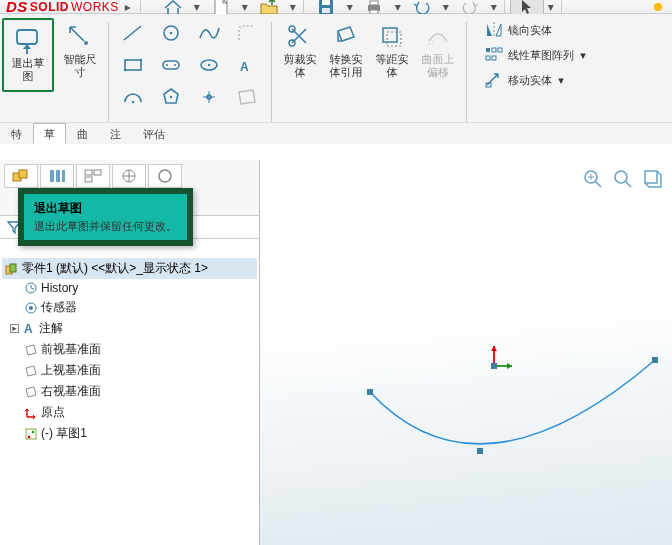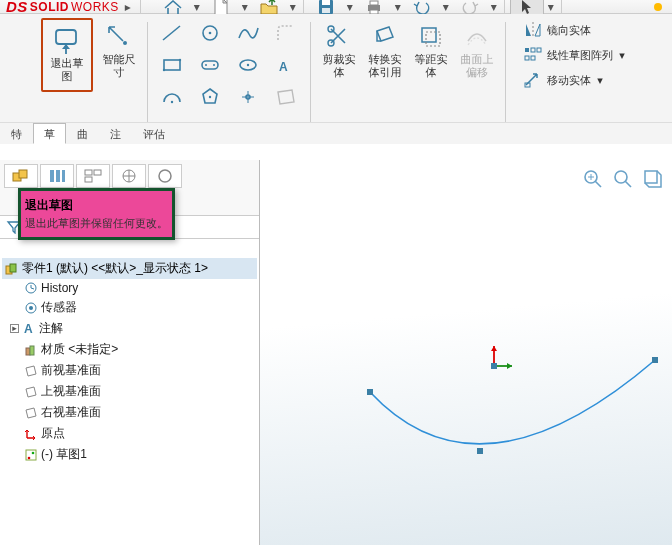--- a/index.html
+++ b/index.html
@@ -16,35 +16,35 @@
 .sep { width:1px; height:22px; background:#ccc; margin:0 3px;}
 .traffic { margin-left:auto; display:flex; gap:3px; flex-direction:column; padding-right:4px;}
 .traffic div{ width:8px;height:8px;border-radius:50%;}
 
 
 .ribbon { display:flex; align-items:flex-start; background:#f4f4f4; border-bottom:1px solid #bbb; height:130px; padding:4px 2px 0 2px; gap:4px; position:relative;}
 .bigbtn { width:44px; display:flex; flex-direction:column; align-items:center; justify-content:flex-start; padding:4px 2px; border:1px solid transparent; border-radius:2px; gap:2px;}
 .bigbtn .lbl { font-size:11px; line-height:13px; text-align:center; color:#333;}
 .bigbtn.disabled .lbl{color:#aaa;}
 .bigbtn.disabled svg{opacity:.4;}
-.exitbox { border:2px solid #c2410c; padding:2px; border-radius:2px;margin-left:39px;}
+.exitbox { border:2px solid #15803d; padding:2px; border-radius:2px;}
 .vsep { width:1px; background:#ccc; margin:4px 2px; align-self:stretch; height:110px;}
 .sketchgrid { display:grid; grid-template-columns: repeat(4, 36px); grid-auto-rows:30px; gap:2px; }
 .sketchgrid .cell { display:flex; align-items:center; justify-content:center; border:1px solid transparent; border-radius:2px;}
 .modgroup { display:flex; flex-direction:column; gap:1px; margin-left:6px;}
 .modrow { display:flex; align-items:center; gap:4px; padding:2px 4px; border:1px solid transparent; border-radius:2px;}
 .modrow span{font-size:11px;color:#333;white-space:nowrap;}
 
 
 .tabstrip { position:absolute; left:0; right:0; bottom:-1px; height:22px; display:flex; background:#f4f4f4; border-top:1px solid #ddd;}
 .tabstrip .tab { padding:3px 10px; font-size:11px; color:#444; border:1px solid transparent;}
 .tabstrip .tab.active{ background:#fff; border:1px solid #bbb; border-bottom-color:#fff;}
 
 
-.tooltip { position:absolute; left:18px; top:188px; background:#ec4899; border:3px solid #14532d; box-shadow:2px 2px 6px rgba(0,0,0,.3); padding:6px 4px; z-index:50; max-width:220px;}
+.tooltip { position:absolute; left:18px; top:188px; background:#14b8a6; border:6px solid #14532d; box-shadow:2px 2px 6px rgba(0,0,0,.3); padding:6px 10px; z-index:50; max-width:220px;}
 .tooltip .tt-title{font-weight:bold; font-size:12px; margin-bottom:2px;}
 .tooltip .tt-body{font-size:11px; color:#333;}
 
 
 .fm { position:absolute; left:0; top:160px; width:260px; bottom:0; background:#fff; border-right:1px solid #bbb;}
 .fm-icons { display:flex; gap:2px; padding:4px 4px 2px 4px; border-bottom:1px solid #ccc; background:#f8f8f8; overflow:hidden; height:56px; flex-wrap:wrap;}
 .fm-icons div{ width:34px;height:24px;display:flex;align-items:center;justify-content:center;border:1px solid #ccc;background:#fff;}
 .fm-filter{ padding:4px 6px; border-bottom:1px solid #ccc;}
 .fm-tree { padding:19px 2px;}
 .tree-root { display:flex; align-items:center; gap:4px; padding:2px 2px; background:#d8e6f2;}
@@ -384,27 +384,20 @@
     </div>
     <div class="tree-item" style="padding-left:8px;">
       <span class="expander">▸</span>
       <svg width="14" height="14">
           <text x="2" y="11" font-size="11" fill="#3b7fa5" font-weight="bold">A</text>
         </svg>
       <span class="lbl2">注解</span>
     </div>
     <div class="tree-item">
       <svg width="14" height="14">
-          <rect x="2" y="5" width="4" height="7" fill="#c96" stroke="#865"></rect>
-          <rect x="6" y="3" width="4" height="9" fill="#9c6" stroke="#685"></rect>
-        </svg>
-      <span class="lbl2">材质 &lt;未指定&gt;</span>
-    </div>
-    <div class="tree-item">
-      <svg width="14" height="14">
           <path d="M2 4 L10 2 L12 10 L4 12 Z" fill="none" stroke="#888"></path>
         </svg>
       <span class="lbl2">前视基准面</span>
     </div>
     <div class="tree-item">
       <svg width="14" height="14">
           <path d="M2 4 L10 2 L12 10 L4 12 Z" fill="none" stroke="#888"></path>
         </svg>
       <span class="lbl2">上视基准面</span>
     </div>

